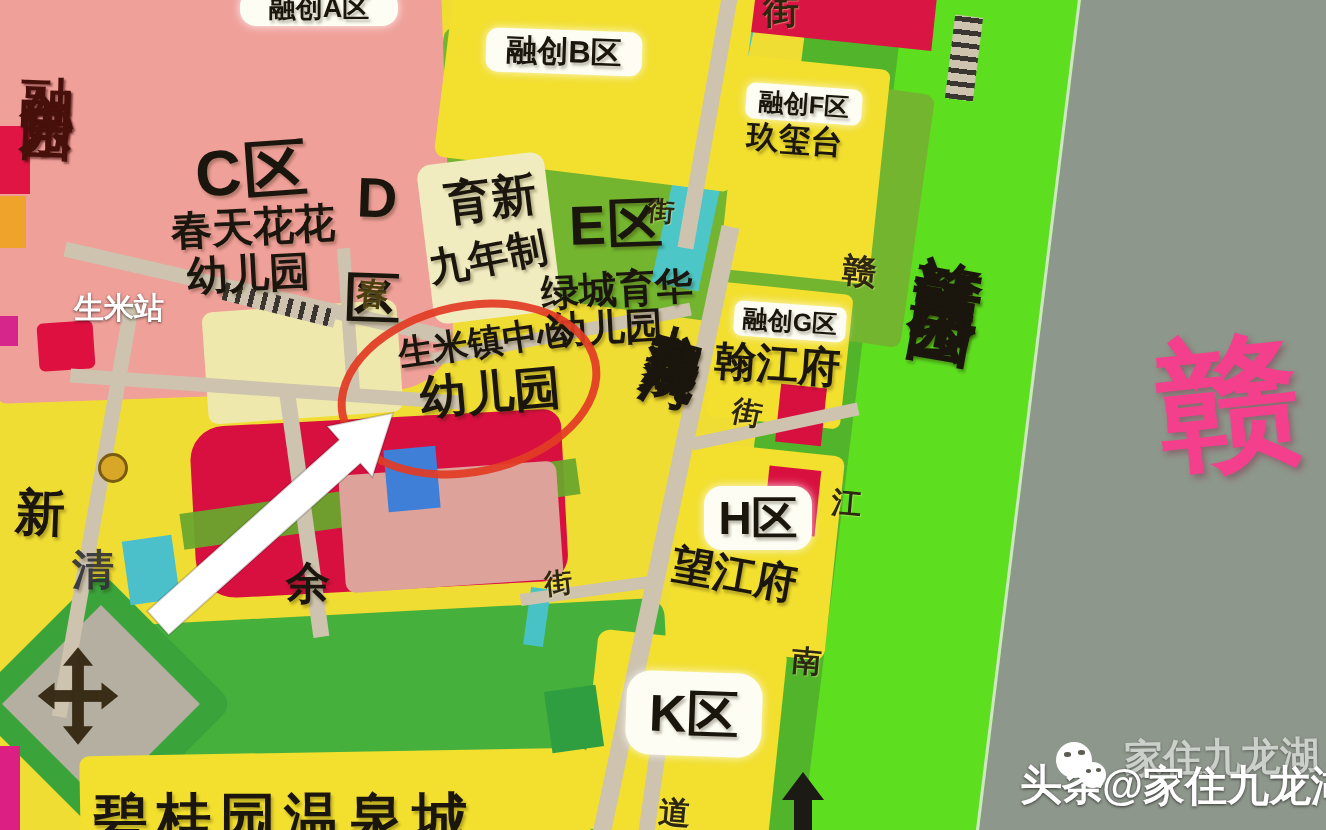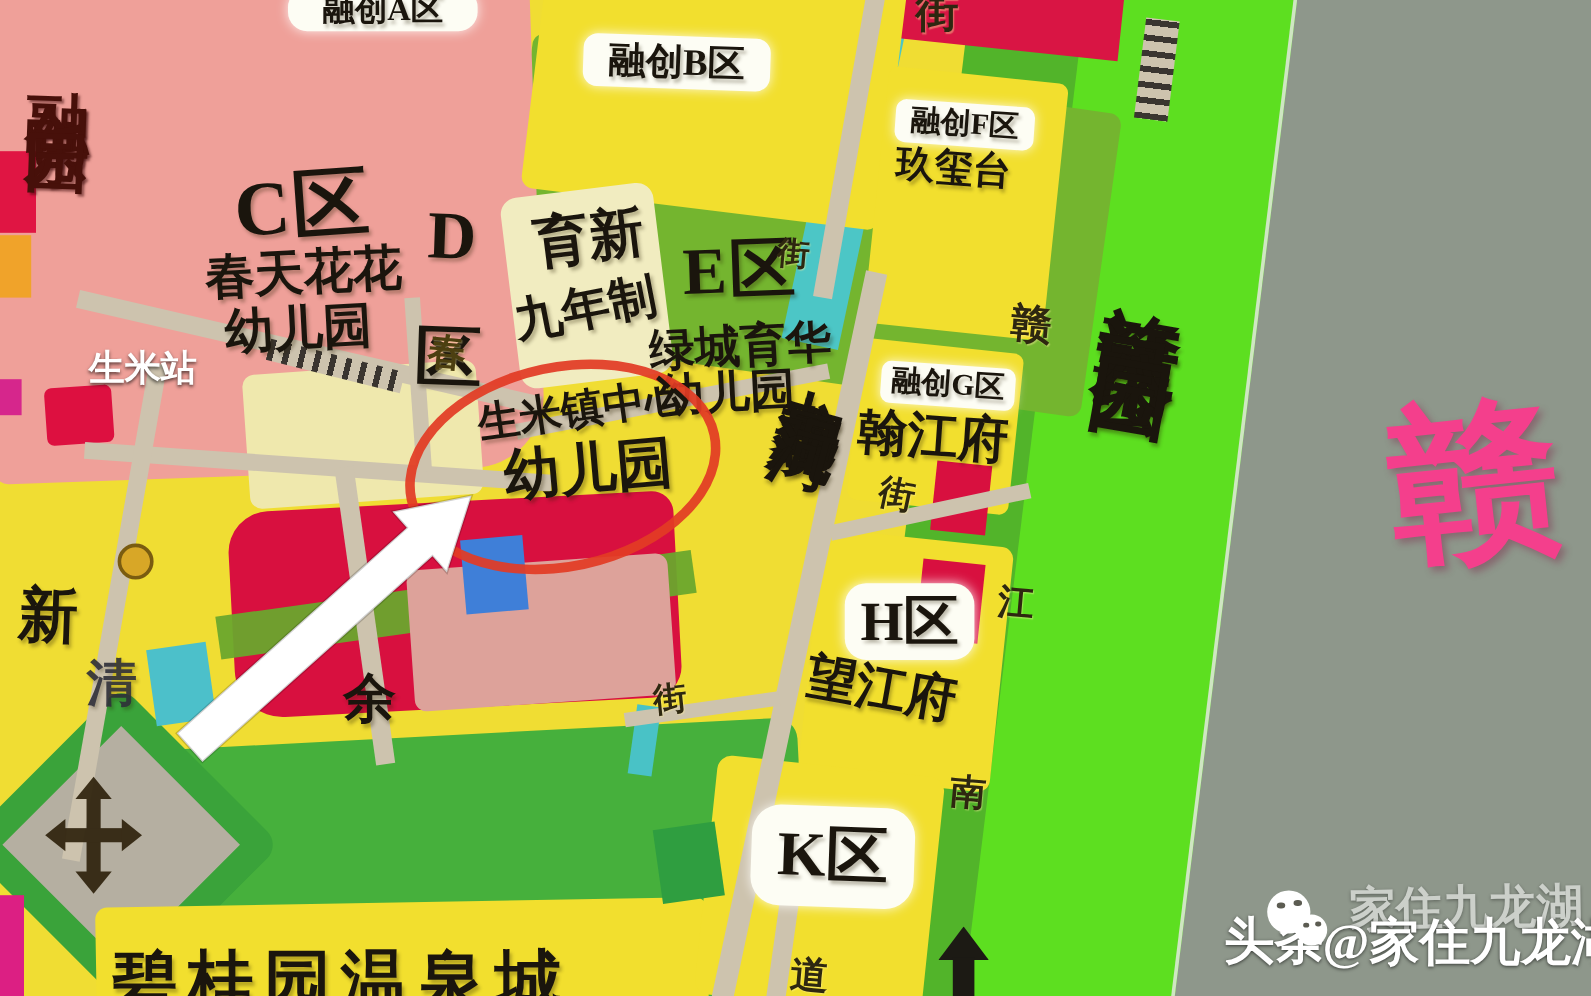--- a/index.html
+++ b/index.html
@@ -1,19 +1,19 @@
 <!DOCTYPE html>
 <html><head>
 <meta charset="utf-8">
 <style>
   html,body{margin:0;padding:0;background:#555;}
   .map{
     position:relative;width:1326px;height:830px;overflow:hidden;
     background:#f0dd33;
-    font-family:Liberation Serif, serif;
+    font-family:Liberation Sans, sans-serif;
   }
   .blk{position:absolute;}
   .lbl{
     position:absolute;font-weight:900;color:#1a150d;white-space:nowrap;line-height:1.05;
     text-shadow:2px 3px 3px rgba(40,30,0,.30);transform-origin:0 0;
   }
   .vlbl{writing-mode:vertical-rl;text-orientation:upright;}
   .rlbl{color:#2e2710;text-shadow:1px 1px 1px rgba(255,240,160,.4);}
   .wbox{
     position:absolute;background:#fdfdf4;border-radius:12px;display:flex;align-items:center;justify-content:center;

